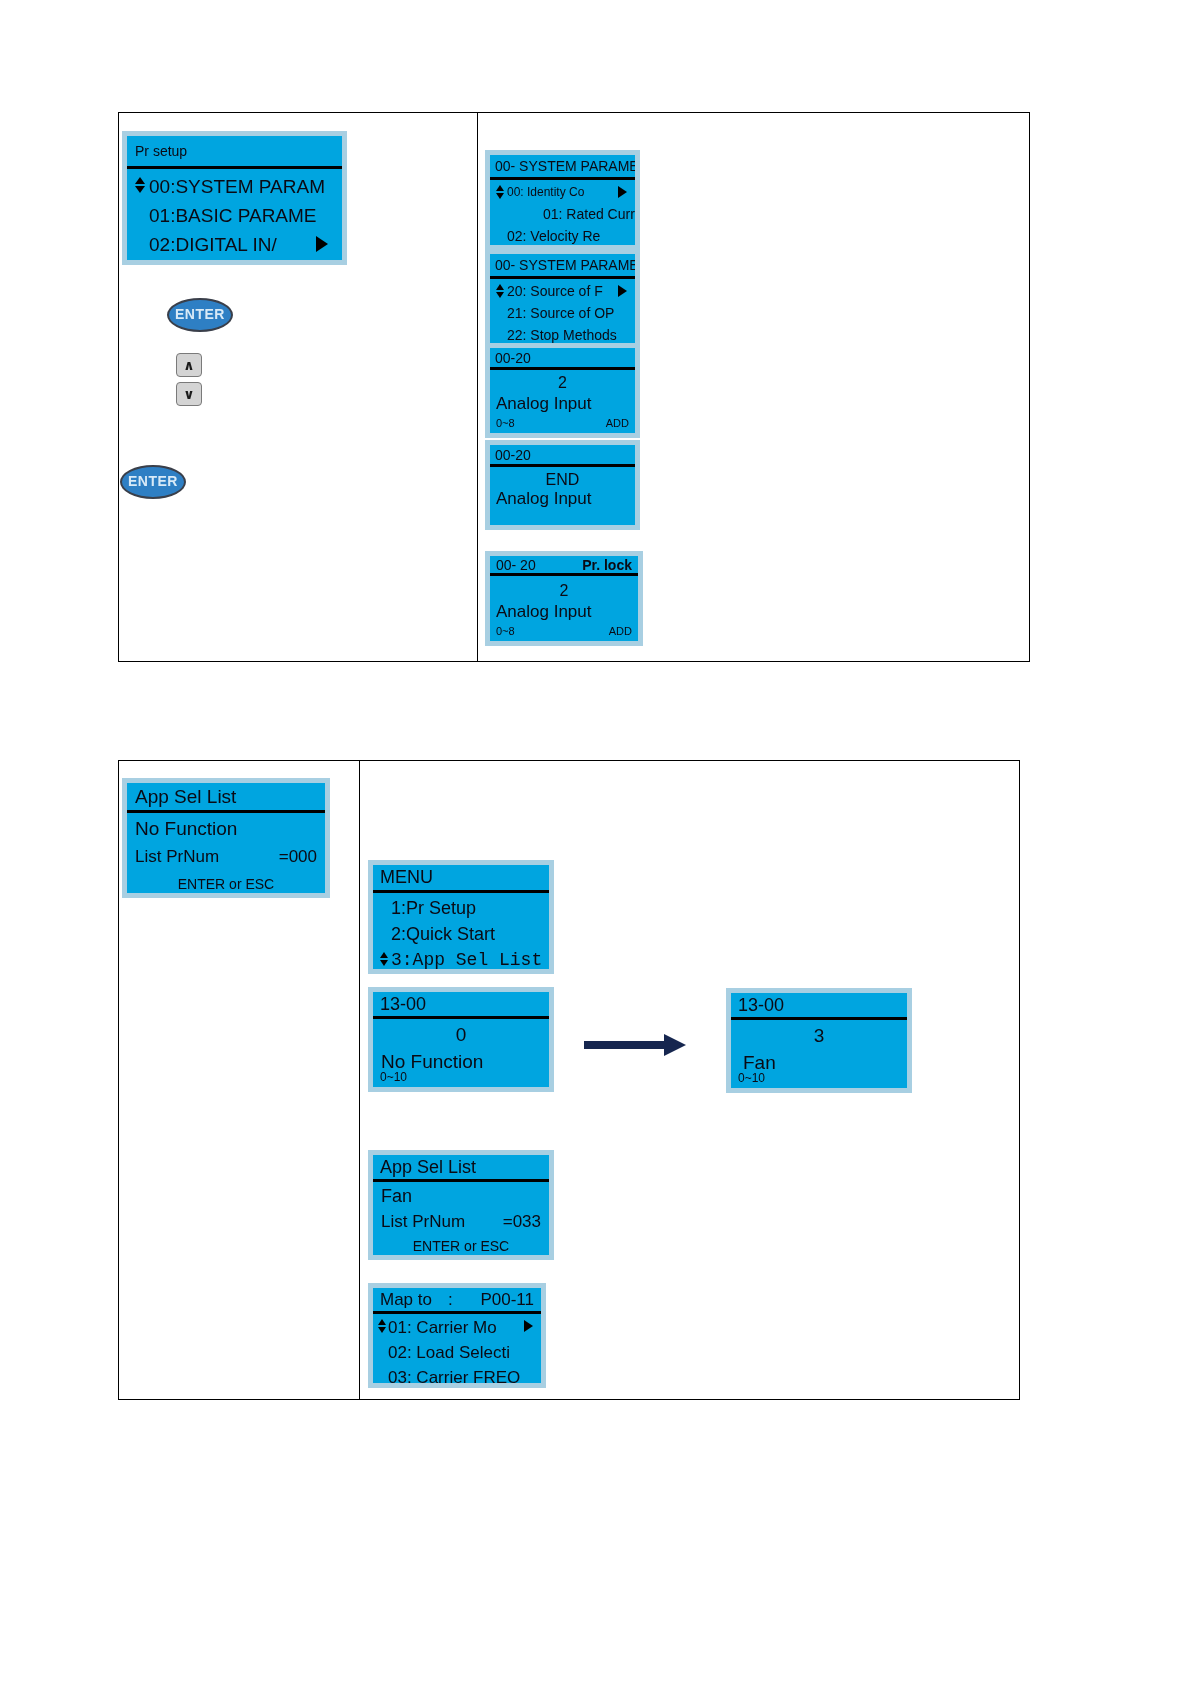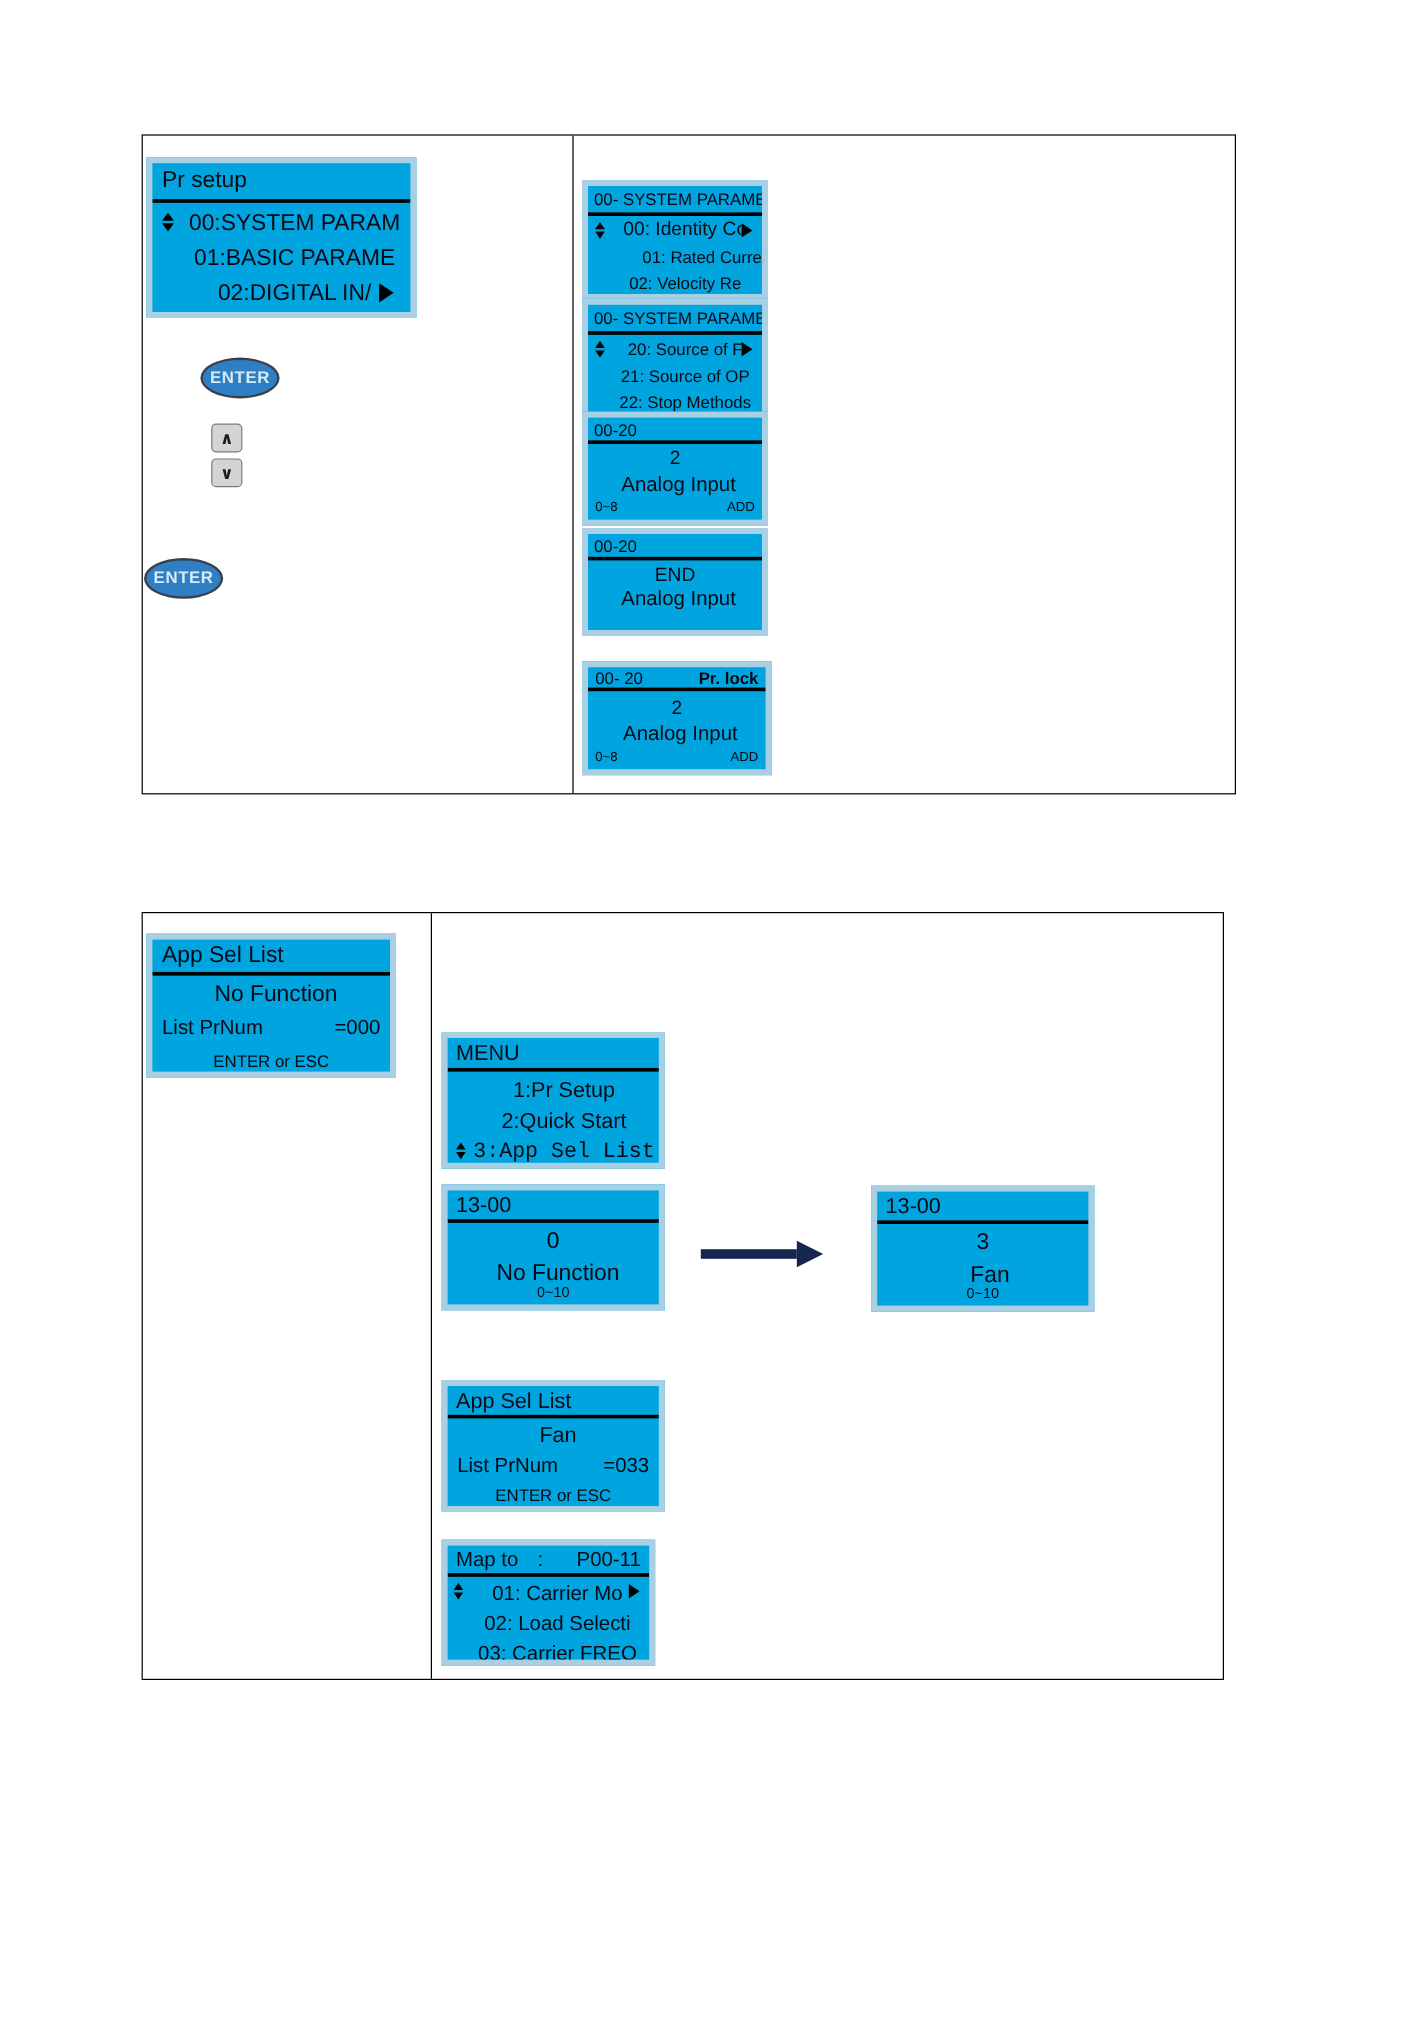--- a/index.html
+++ b/index.html
@@ -24,21 +24,21 @@
   }
   .lcd .hdr{
     position:absolute;left:0;right:0;top:0;
     border-bottom:3px solid #000;
     box-sizing:border-box;
     white-space:nowrap;
     display:flex;align-items:center;
   }
   .lcd .hdr .ht{flex:0 0 auto;}
   .lcd .hdr .hr{margin-left:auto;}
-  .row{position:absolute;left:0;right:0;white-space:nowrap;display:flex;align-items:center;justify-content:center;}
+  .row{position:absolute;left:0;right:0;white-space:nowrap;display:flex;align-items:center;}
   .txt{white-space:nowrap;}
 
   
   .updown{
     position:absolute;
     width:11px;
     display:flex;flex-direction:column;align-items:center;justify-content:center;
     line-height:0;
   }
   .updown .u{
@@ -98,21 +98,21 @@
   }
 </style>
 </head>
 <body>
 
 <div class="figure" style="left:118px;top:112px;width:912px;height:550px;">
   <div class="vdivider" style="left:358px;"></div>
 </div>
 
 <div class="lcd" style="left:122px;top:131px;width:225px;height:134px;">
-  <div class="hdr" style="height:33px;padding:0 8px;font-size:19px;">
+  <div class="hdr" style="height:33px;padding:0 8px;font-size:14px;">
     <span class="ht">Pr setup</span>
   </div>
   <div class="updown" style="left:7px;top:41px;">
       <div class="u"></div>
       <div class="d"></div>
     </div>
   <div class="row" style="top:36px;height:29px;padding-left:22px;font-size:19px;">
     <span class="txt">00:SYSTEM PARAM</span>
   </div>
   <div class="row" style="top:65px;height:29px;padding-left:22px;font-size:19px;">
@@ -140,21 +140,21 @@
 </div>
 
 <div class="lcd" style="left:485px;top:150px;width:155px;height:100px;">
   <div class="hdr" style="height:25px;padding:0 5px;font-size:14px;">
     <span class="ht">00- SYSTEM PARAME</span>
   </div>
   <div class="updown small" style="left:5px;top:30px;">
       <div class="u"></div>
       <div class="d"></div>
     </div>
-  <div class="row" style="top:26px;height:22px;padding-left:17px;font-size:16px;">
+  <div class="row" style="top:26px;height:22px;padding-left:17px;font-size:12px;">
     <span class="txt">00: Identity Co</span>
   </div>
   <div class="caret small" style="right:8px;top:31px;"></div>
   <div class="row" style="top:48px;height:22px;padding-left:17px;font-size:14px;margin-left:36px;">
     <span class="txt">01: Rated Curren</span>
   </div>
   <div class="row" style="top:70px;height:22px;padding-left:17px;font-size:14px;">
     <span class="txt">02: Velocity Re</span>
   </div>
 </div>

